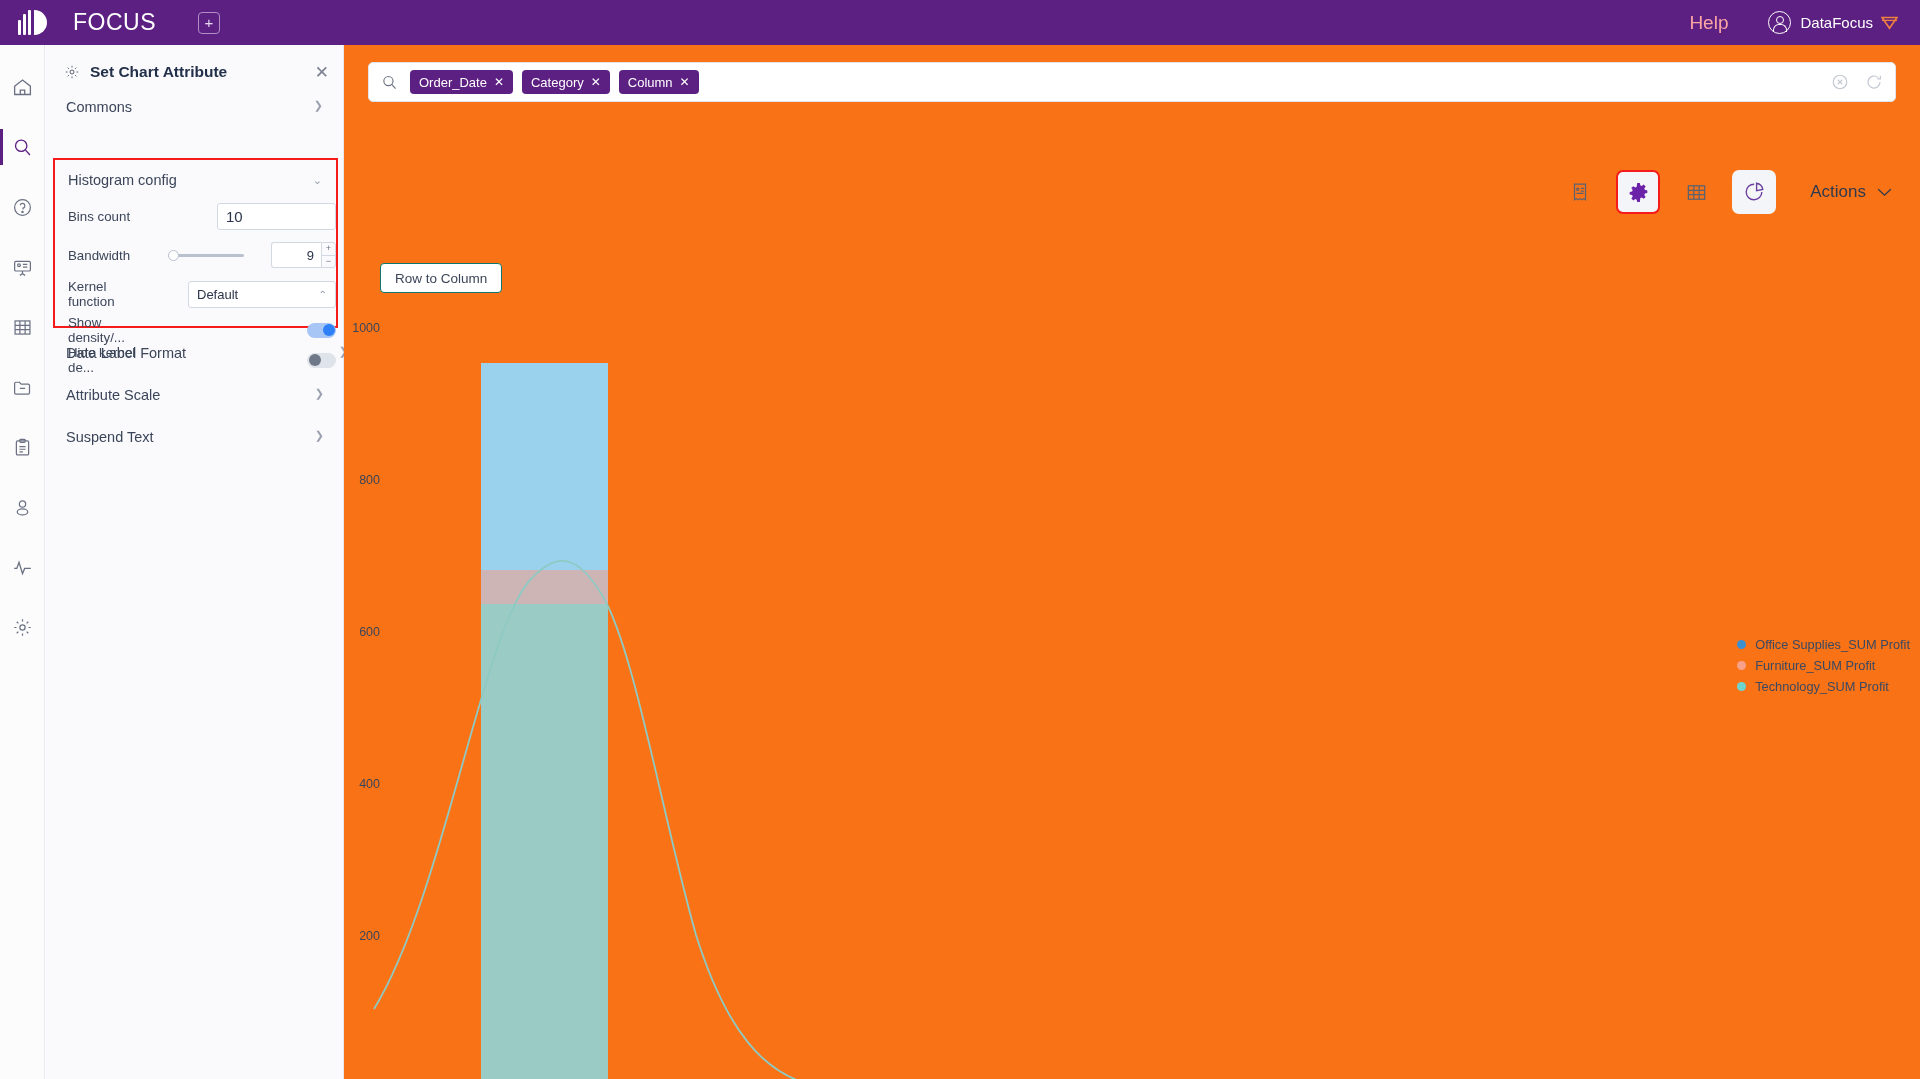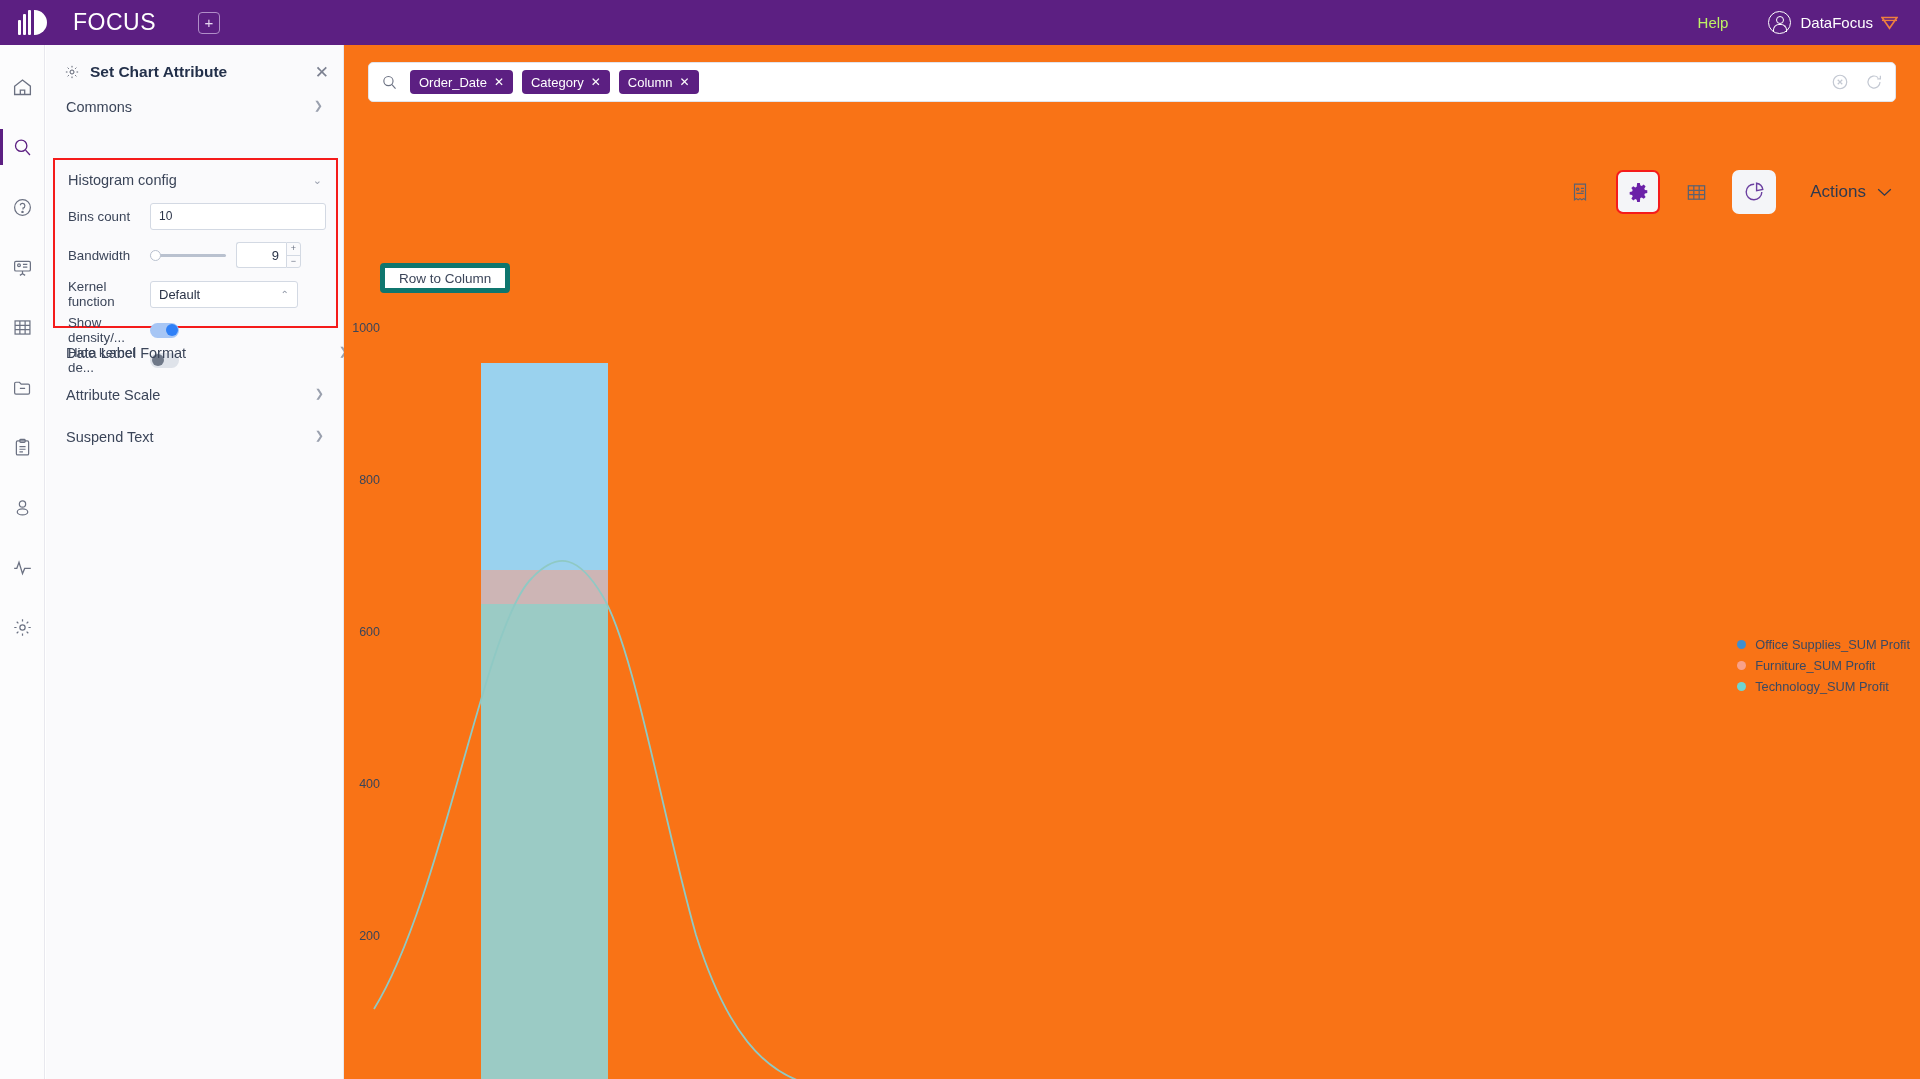--- a/index.html
+++ b/index.html
@@ -23,21 +23,21 @@
   .brand-mark i.b3 { height: 25px; }
   .brand-half { width: 13px; height: 25px; background: #fff;
     border-radius: 0 13px 13px 0; margin-left: 1px; }
   .brand-text { color: #fff; font-size: 23px; letter-spacing: .5px; margin-left: 9px; font-weight: 400;}
   .add-tab {
     margin-left: 42px; width: 22px; height: 22px; border: 1.5px solid #b08ec8;
     border-radius: 4px; color: #e7d8f1; display: flex; align-items: center;
     justify-content: center; font-size: 15px; line-height: 1; cursor: pointer;
   }
   .top-right { margin-left: auto; display: flex; align-items: center; margin-right: 22px; }
-  .help-link { color: #bef264; font-size: 15px; margin-right: 40px; cursor: pointer; }
+  .help-link { color: #fca5a5; font-size: 19px; margin-right: 40px; cursor: pointer; }
   .user-box { display: flex; align-items: center; cursor: pointer; }
   .avatar-ring {
     width: 23px; height: 23px; border-radius: 50%; border: 1.6px solid #fff;
     position: relative; margin-right: 9px;
   }
   .avatar-ring::before { content:''; position:absolute; left:50%; top:4px; transform:translateX(-50%);
     width:6px; height:6px; border-radius:50%; border:1.5px solid #fff; }
   .avatar-ring::after { content:''; position:absolute; left:50%; bottom:1px; transform:translateX(-50%);
     width:12px; height:7px; border-radius:6px 6px 0 0; border:1.5px solid #fff; border-bottom:none; }
   .user-name { color:#fff; font-size: 15px; margin-right: 8px; }
@@ -73,25 +73,25 @@
   .section-row .chev { margin-left: auto; color: #9aa0ae; font-size: 11px; }
 
   .hist-box {
     position: absolute; left: 7px; top: 113px; width: 285px; height: 170px;
     border: 2px solid #f51b1b; background: #fafafc;
   }
   .hist-head { height: 40px; display:flex; align-items:center; padding: 0 14px 0 13px;
     font-size: 14.5px; color: #3b4559; }
   .hist-head .chev { margin-left: auto; color:#9aa0ae; font-size: 11px; }
 
-  .ctl-row { display: flex; align-items: center; height: 32px; padding-left: 13px; margin-bottom: 7px; }
+  .ctl-row { display: flex; align-items: center; height: 32px; padding-left: 13px; margin-bottom: 7px; justify-content: space-between; }
   .ctl-label { width: 82px; font-size: 13.3px; color: #3b4559; }
   .txt-input {
-    width: 176px; height: 27px; border: 1px solid #d3d9e3; border-radius: 3px;
-    background: #fff; font-size: 12px; color: #2b3448; padding: 0 8px;
+    width: 119px; height: 27px; border: 1px solid #d3d9e3; border-radius: 3px;
+    background: #fff; font-size: 15px; color: #2b3448; padding: 0 8px;
     font-family: "Liberation Sans", sans-serif;
   }
   .slider-wrap { width: 76px; height: 14px; display: flex; align-items: center; position: relative; }
   .slider-track { width: 76px; height: 3px; background: #b9c1cf; border-radius: 2px; }
   .slider-knob { position: absolute; left: 0; width: 11px; height: 11px; border-radius: 50%;
     background: #fff; border: 1.5px solid #b9c1cf; }
   .stepper { display: flex; align-items: stretch; margin-left: 10px; }
   .stepper-val {
     width: 50px; height: 26px; border: 1px solid #d3d9e3; border-radius: 3px 0 0 3px;
     background: #fff; font-size: 13px; color: #2b3448; text-align: right; padding-right: 7px;
@@ -141,21 +141,21 @@
   .tool-btn.boxed { border: 2.5px solid #f51b1b; background:#f4f5f8; }
   .actions { display: flex; align-items: center; margin-left: 34px; cursor: pointer; }
   .actions-label { font-size: 17px; color: #2f3a4f; margin-right: 11px; }
 
   .chart-title {
     position: absolute; left: 0; top: 178px; width: 1576px; text-align: center;
     font-size: 22px; color: #3b4962; font-weight: 400;
   }
   .r2c-btn {
     position: absolute; left: 36px; top: 218px; height: 30px; padding: 0 14px;
-    border: 5px solid #0f766e; border-radius: 4px; background: #fff;
+    border: 1px solid #0f766e; border-radius: 4px; background: #fff;
     display: flex; align-items: center; font-size: 13.5px; color: #3b4559; cursor: pointer;
   }
 
   .plot { position: absolute; left: 0; top: 250px; width: 1576px; height: 784px; }
   .ylabel { position: absolute; font-size: 12.5px; color: #3b4559; text-align: right; width: 46px; }
   .bar { position: absolute; }
   .legend { position: absolute; right: 10px; top: 342px; }
   .legend-item { display: flex; align-items: center; margin-bottom: 6px; }
   .legend-dot { width: 9px; height: 9px; border-radius: 50%; margin-right: 9px; }
   .legend-text { font-size: 12.8px; color: #3b4962; white-space: nowrap; }

